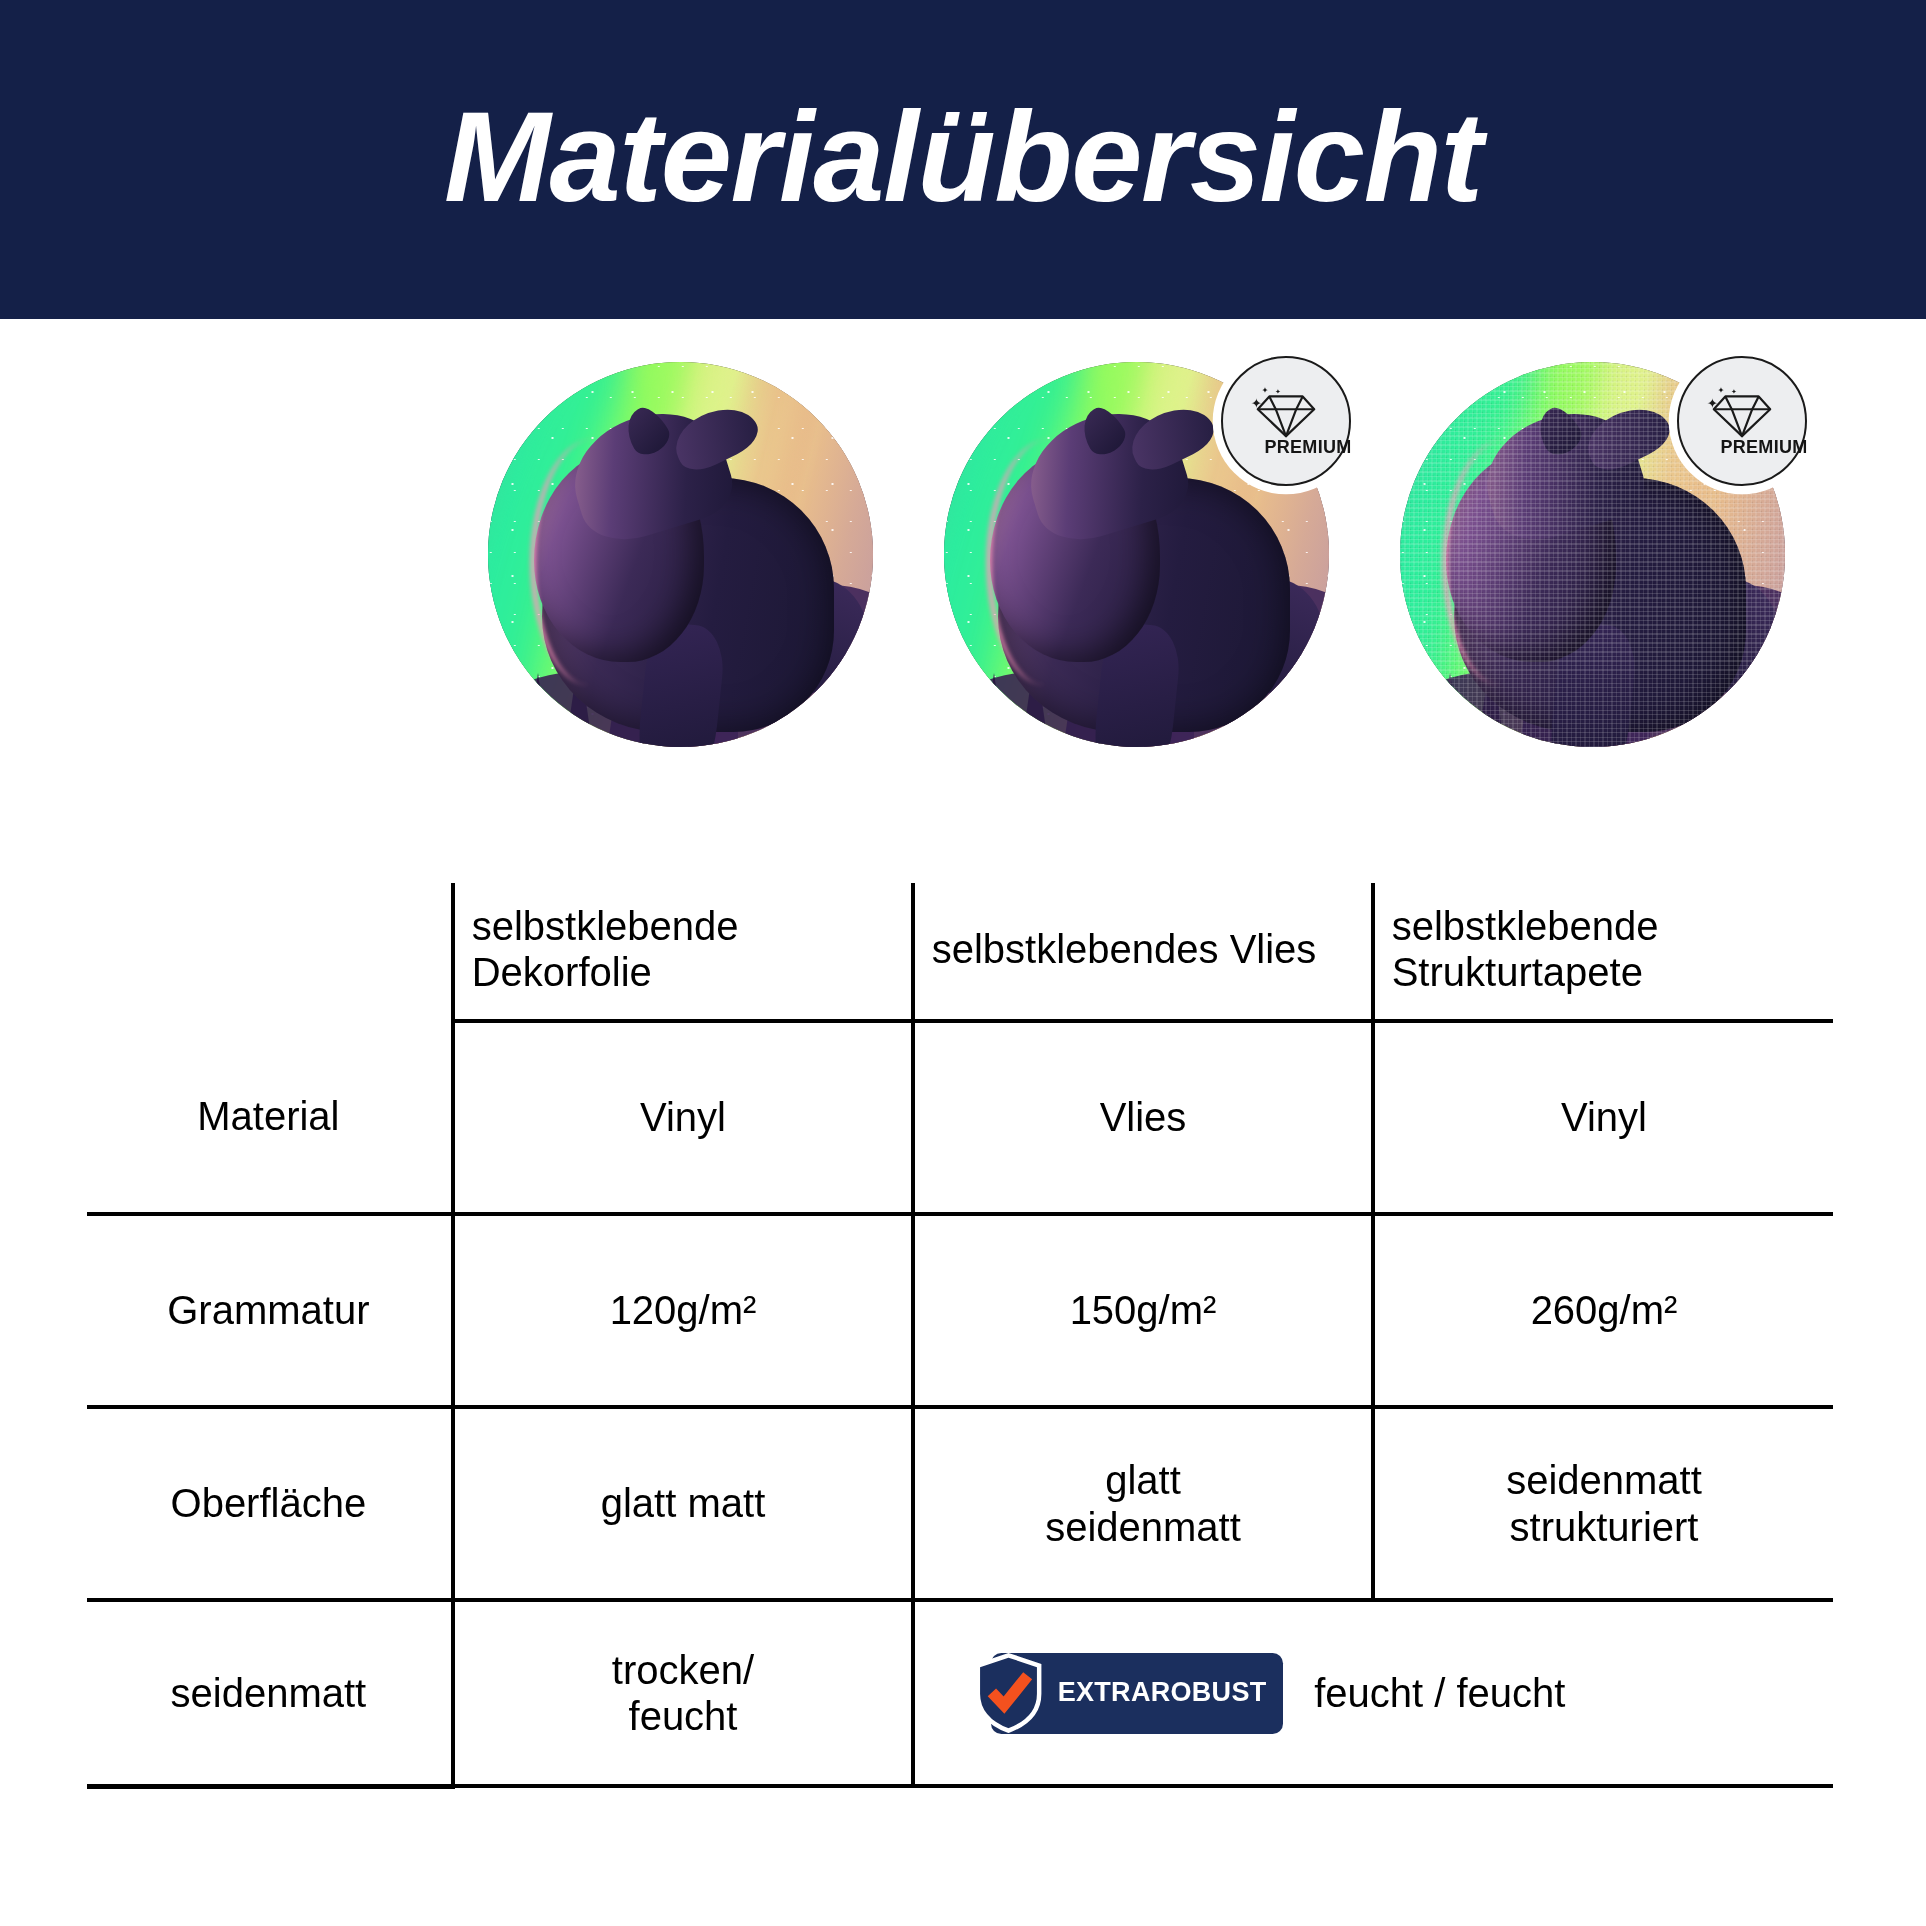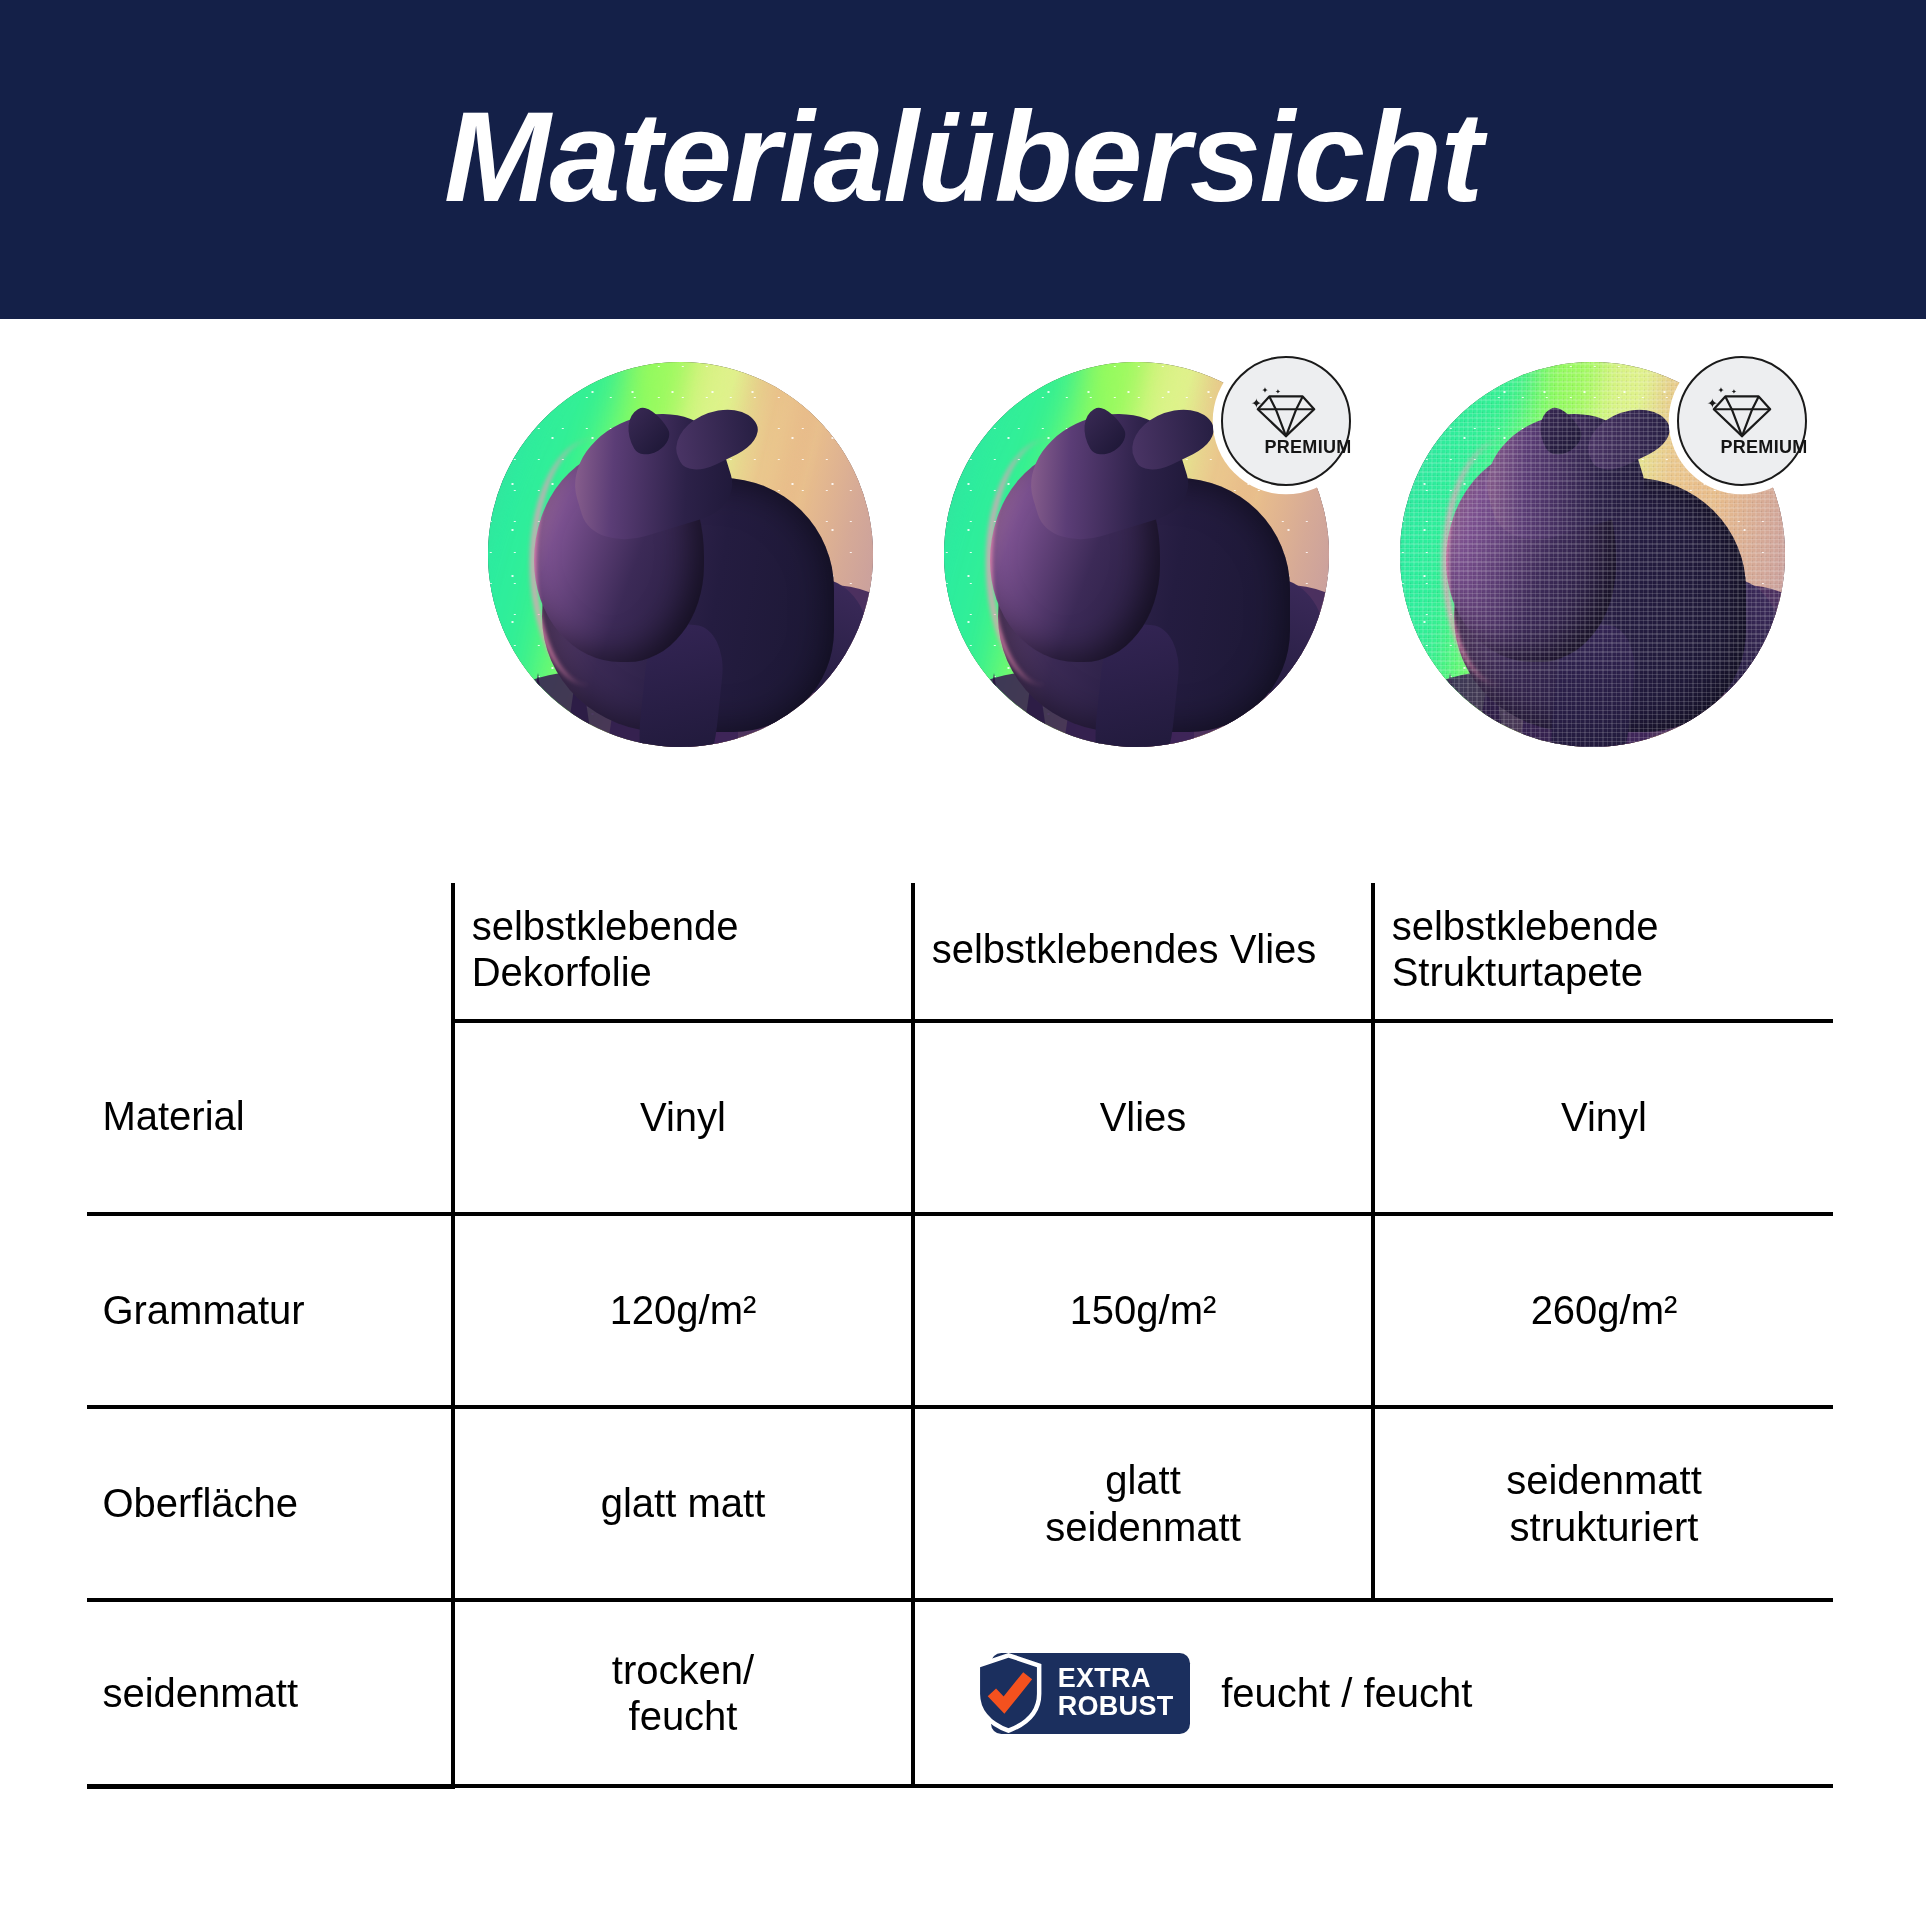--- a/index.html
+++ b/index.html
@@ -279,21 +279,21 @@
     padding-top: 0;
     padding-bottom: 3.9px;
     text-align: left;
     vertical-align: middle;
   }
   #spec-table tr.header-row td.label-cell {
     border-right: 4.5px solid #000000;
     border-bottom: none;
   }
   #spec-table td.label-cell {
-    text-align: left;
+    text-align: center;
     padding-left: 15.4px;
   }
   #spec-table td.value-cell {
     text-align: center;
   }
   #spec-table tr.row-last td.label-cell { border-bottom: 5.8px solid #000; }
   #spec-table tr.row-last td { height: 186px; }
 
   .merged-cell {
     display: flex;
@@ -315,21 +315,21 @@
     flex: none;
   }
   .robust-shield {
     position: absolute;
     left: -16.7px; top: 50%;
     transform: translateY(-50%);
     width: 69px; height: 81px;
   }
   .robust-text {
     display: flex;
-    flex-direction: column;
+    flex-direction: row;
     justify-content: center;
     color: #ffffff;
     font-weight: bold;
     font-size: 27px;
     line-height: 1.02;
     letter-spacing: 0.3px;
   }
   .robust-text span { display: block; }
 </style>
 </head>

